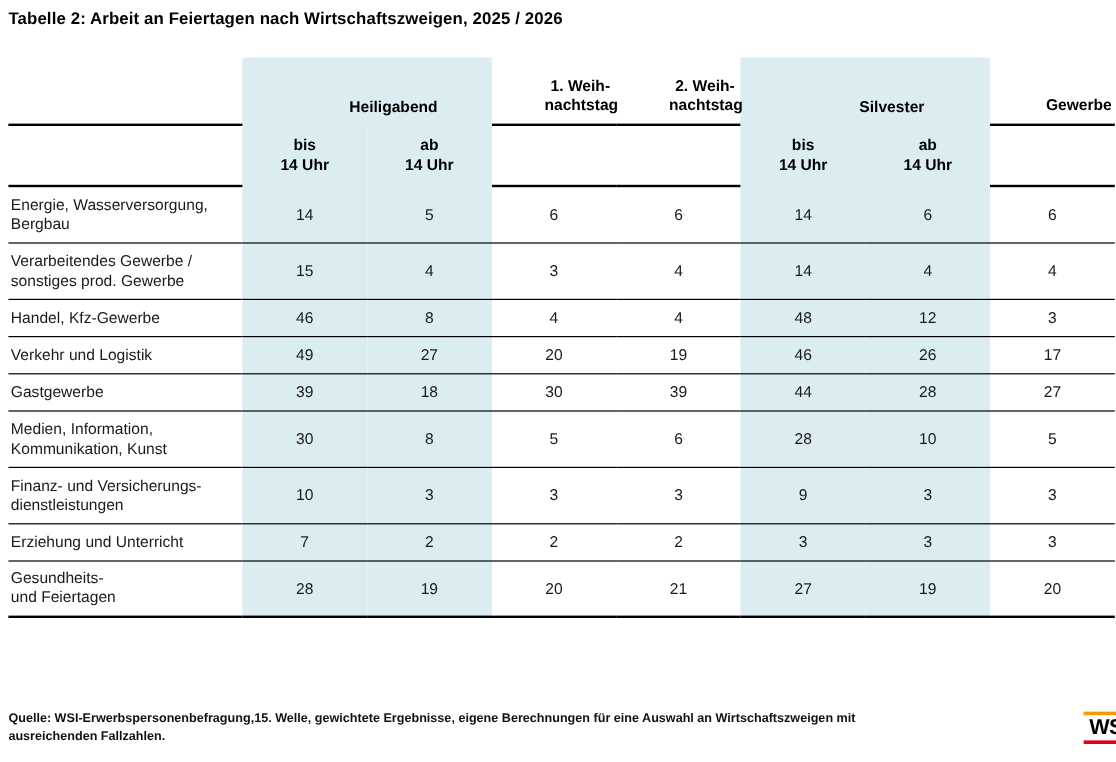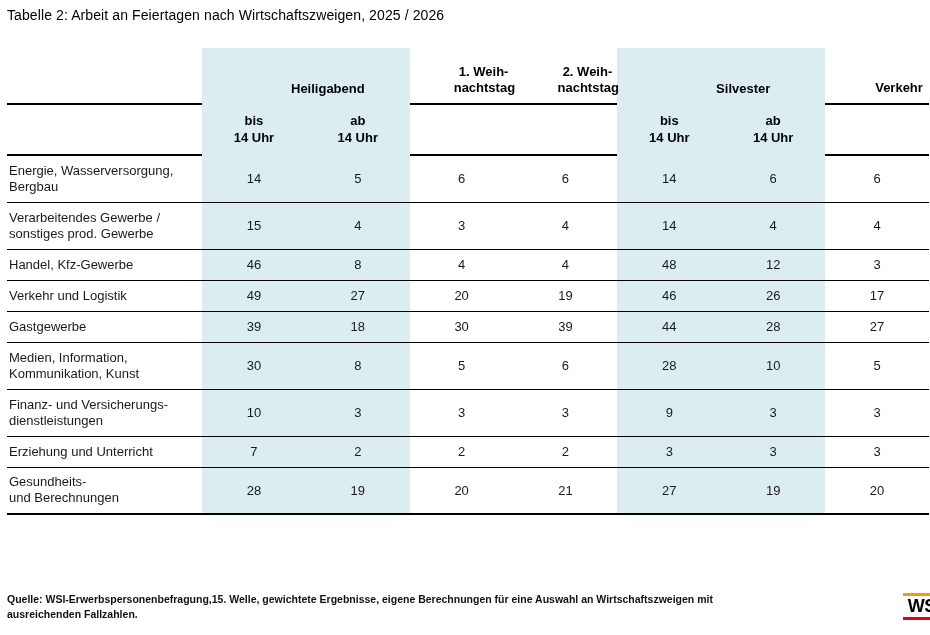--- a/index.html
+++ b/index.html
@@ -6,21 +6,21 @@
   html, body { background: #ffffff; }
   body {
     width: 930px; height: 635px;
     font-family: "Liberation Sans", "DejaVu Sans", sans-serif;
     color: var(--text, #1a1a1a);
   }
   .page { position: relative; width: 930px; height: 635px; background: #fff; overflow: hidden; }
 
   .title {
     position: absolute; left: 7px; top: 7px;
-    font-size: 14px; font-weight: normal; color: #000;
+    font-size: 14px; font-weight: bold; color: #000;
     letter-spacing: 0.1px;
   }
 
   table.holiday {
     position: absolute; left: 7px; top: 48px; width: 922px;
     border-collapse: collapse; table-layout: fixed;
   }
   col.c-label { width: 195px; }
 
   th, td { padding: 0; font-size: 13px; vertical-align: middle; }
@@ -81,21 +81,21 @@
     </colgroup>
     <thead>
         <tr class="grouprow">
           <th class="hb2"></th>
           <th class="band" colspan="2">Heiligabend</th>
           <th class="hb2" colspan="1">1. Weih-
 nachtstag</th>
           <th class="hb2" colspan="1">2. Weih-
 nachtstag</th>
           <th class="band" colspan="2">Silvester</th>
-          <th class="hb2" colspan="1">Verkehr</th>
+          <th class="hb2" colspan="1">Gewerbe</th>
         </tr>
         <tr class="subrow">
           <th class="hb2"></th>
           <th class="band">bis
 14 Uhr</th>
           <th class="band">ab
 14 Uhr</th>
           <th class="hb2"></th>
           <th class="hb2"></th>
           <th class="band">bis
@@ -185,21 +185,21 @@
           <td class="val band">7</td>
           <td class="val band">2</td>
           <td class="val">2</td>
           <td class="val">2</td>
           <td class="val band">3</td>
           <td class="val band">3</td>
           <td class="val">3</td>
         </tr>
         <tr class="tall">
           <td class="rowlabel">Gesundheits-
-und Berechnungen</td>
+und Feiertagen</td>
           <td class="val band">28</td>
           <td class="val band">19</td>
           <td class="val">20</td>
           <td class="val">21</td>
           <td class="val band">27</td>
           <td class="val band">19</td>
           <td class="val">20</td>
         </tr>
       </tbody>
   </table>

